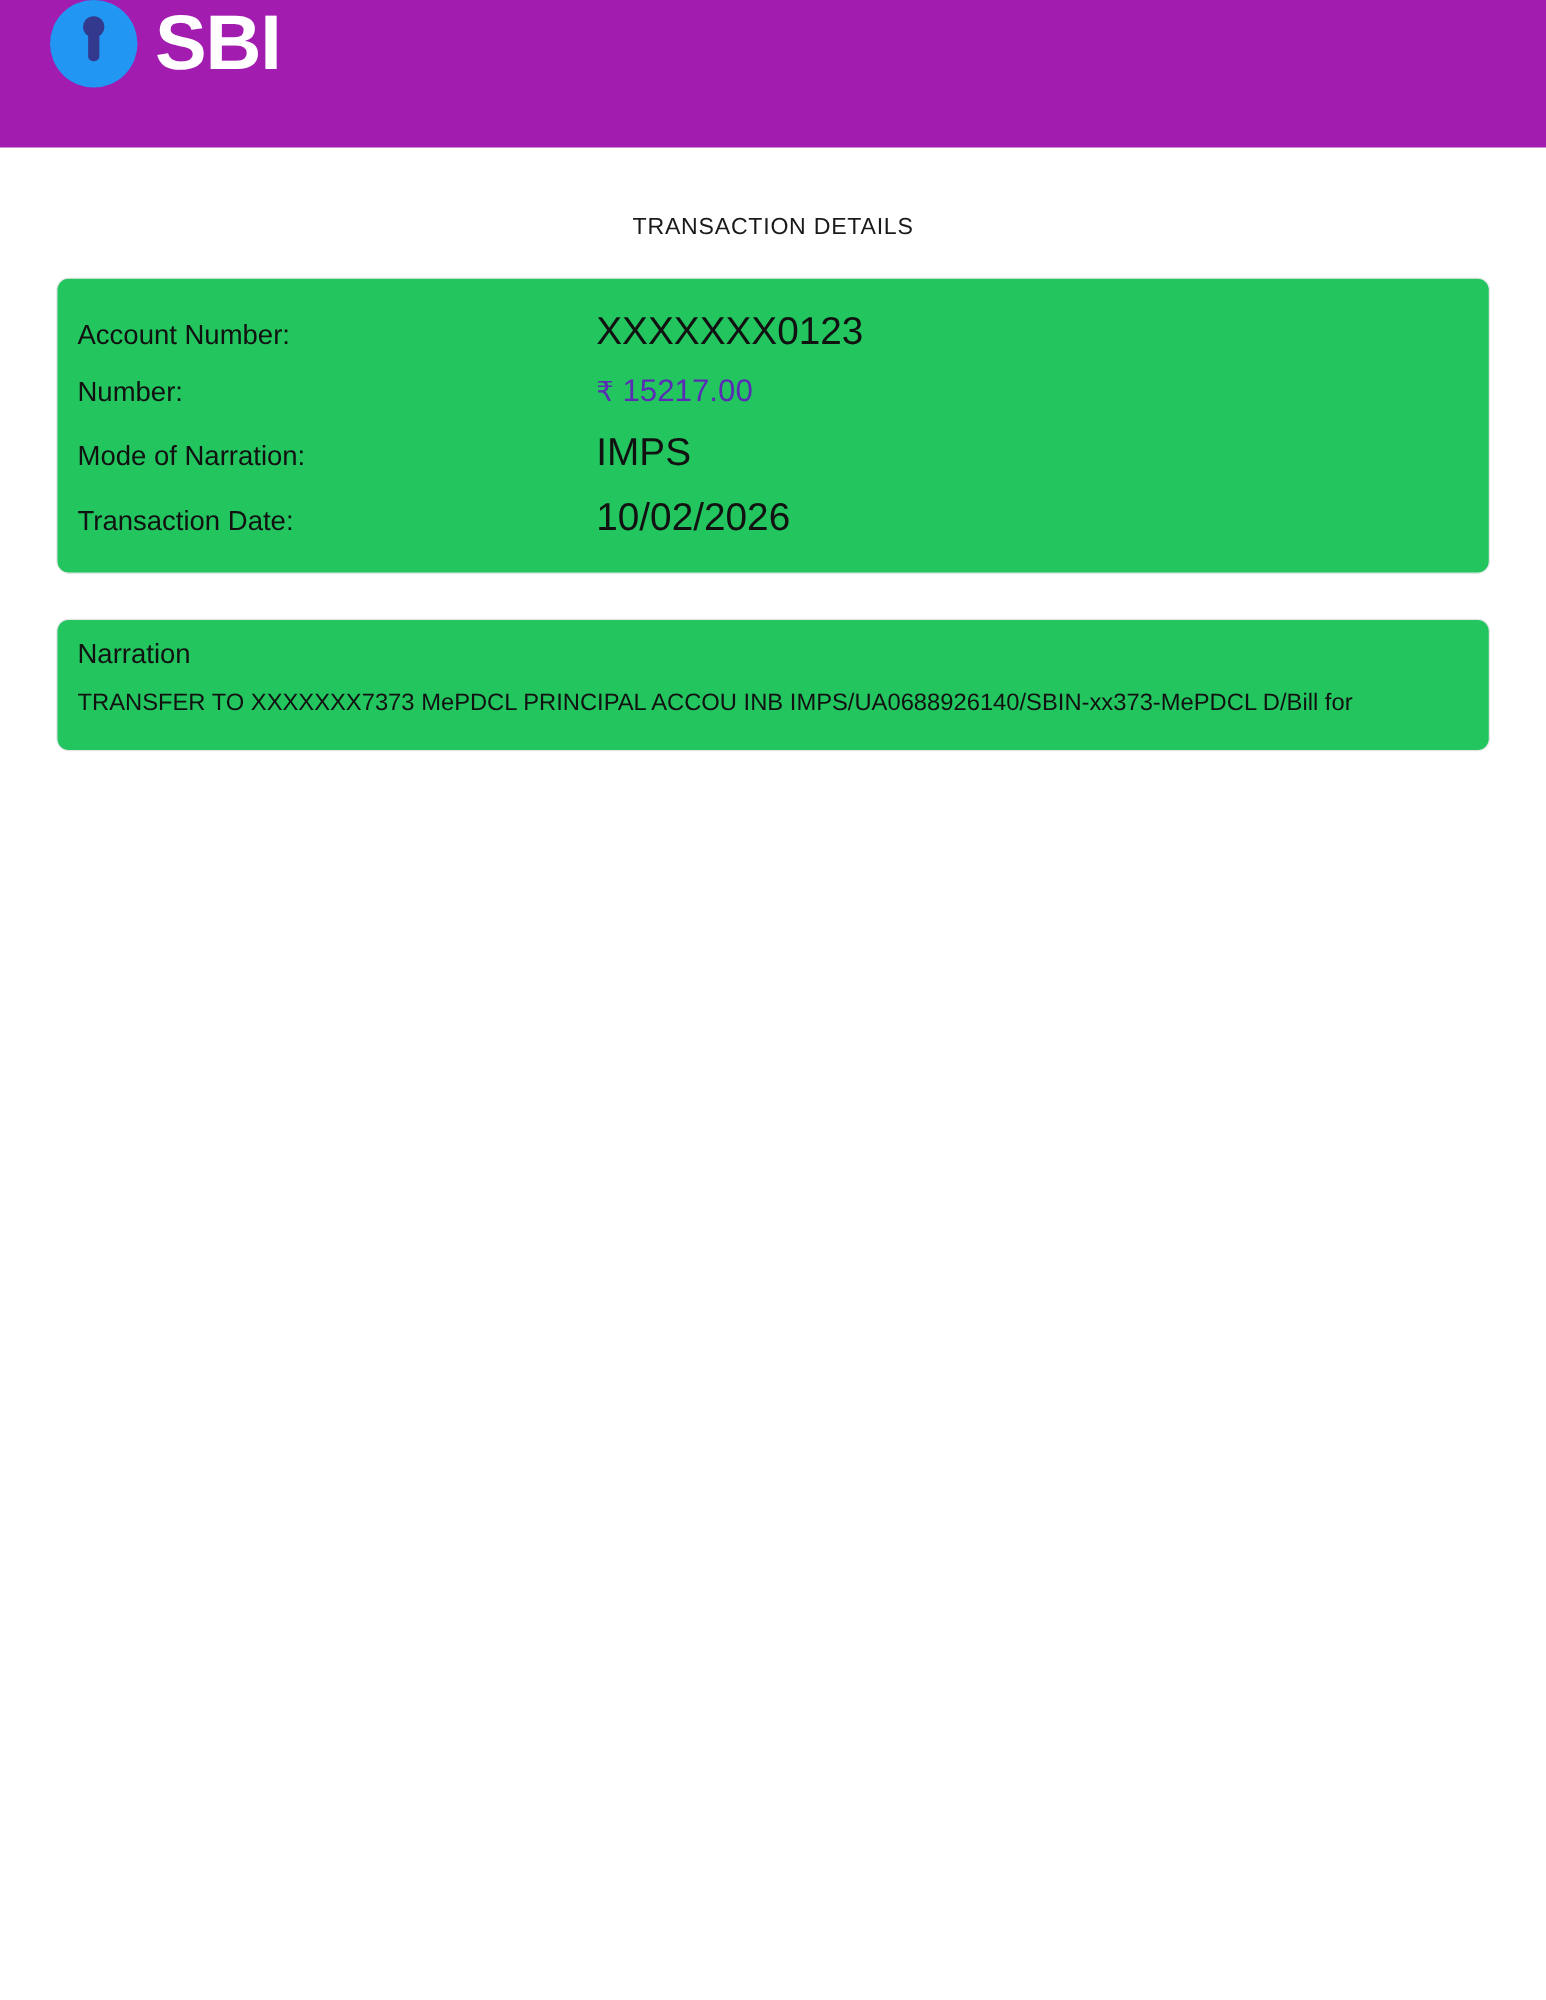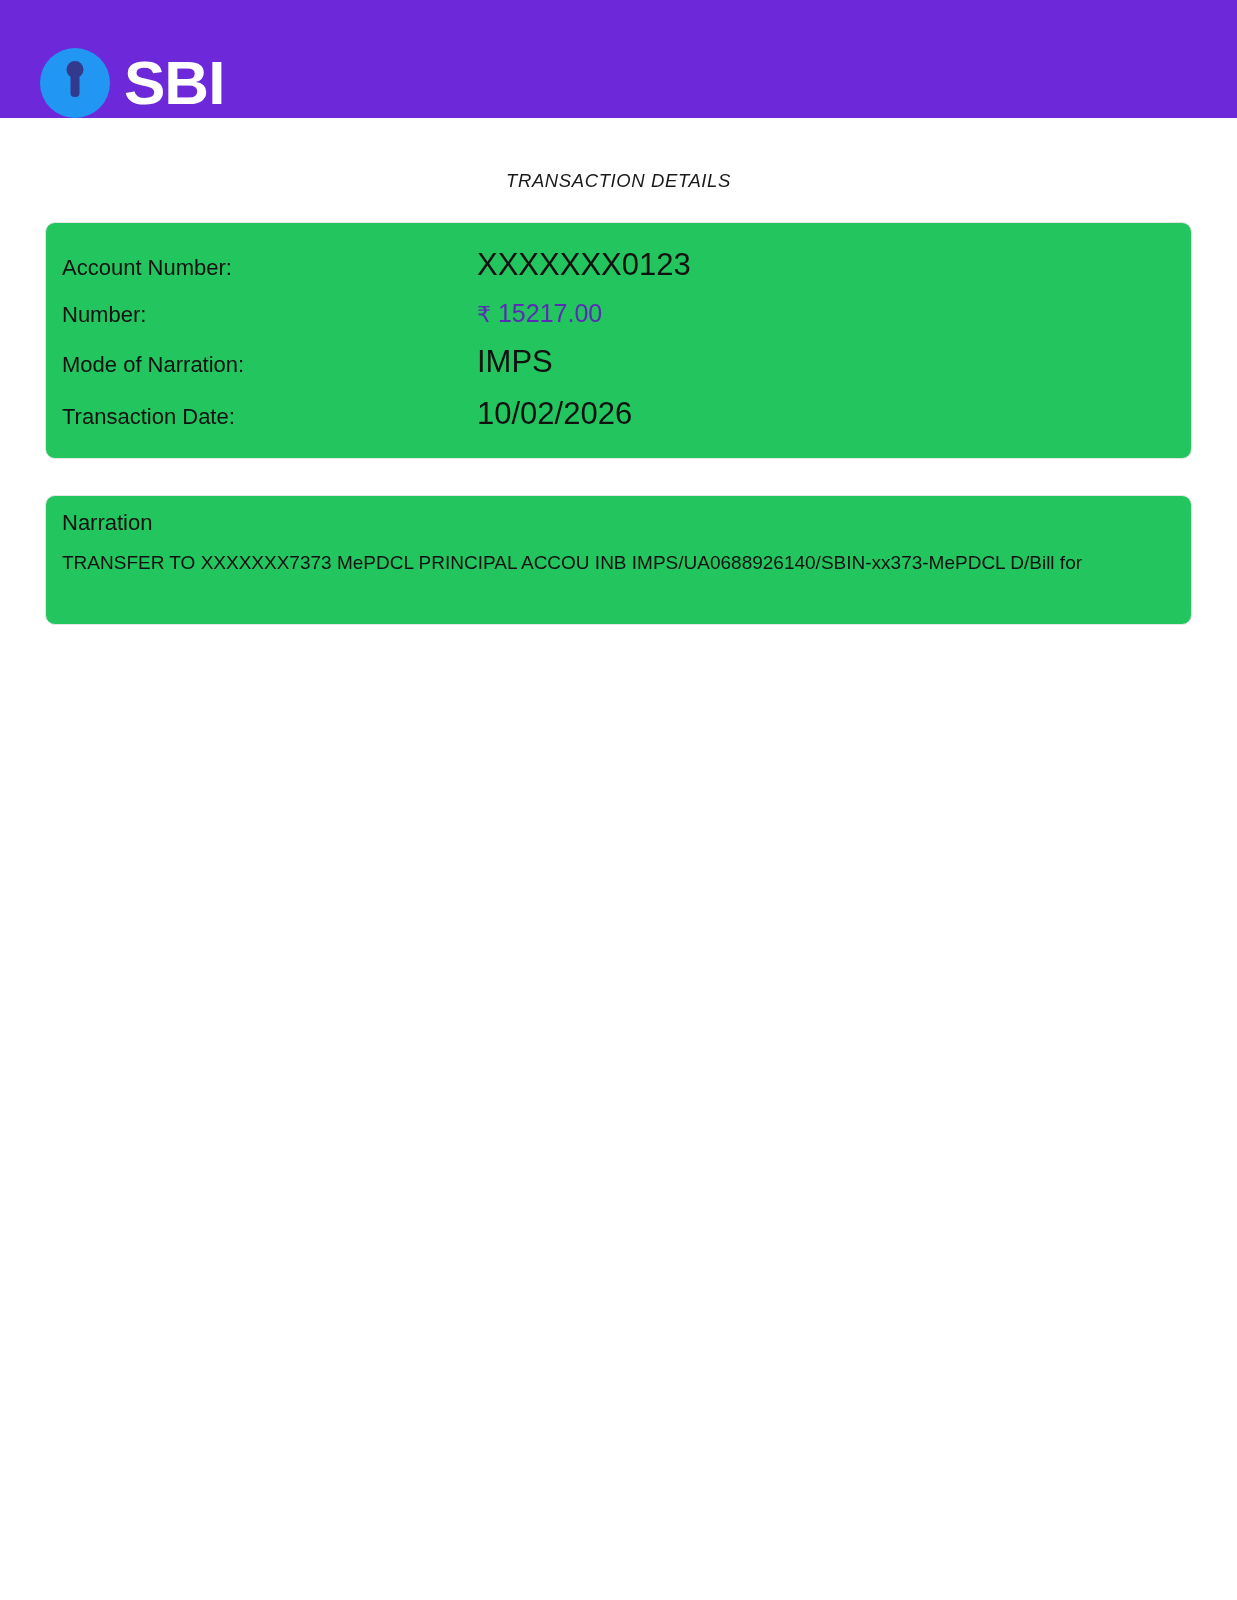--- a/index.html
+++ b/index.html
@@ -11,23 +11,23 @@
     height: 1600px;
     background: #ffffff;
     font-family: "Liberation Sans", sans-serif;
     color: #1a1a1a;
     overflow: hidden;
   }
 
   
   .header {
     height: 118px;
-    background: #6d28d9;
+    background: #a21caf;
     display: flex;
-    align-items: flex-end;
+    align-items: flex-start;
     padding-left: 40px;
     box-sizing: border-box;
   }
   .logo {
     display: flex;
     align-items: center;
   }
   .logo-mark {
     width: 70px;
     height: 70px;
@@ -69,21 +69,20 @@
     font-family: "Liberation Sans", sans-serif;
   }
 
   
   .page-title {
     text-align: center;
     font-size: 18.5px;
     letter-spacing: 0.6px;
     color: #1a1a1a;
     margin-top: 52px;
-    font-style: italic;
   }
 
   
   .card {
     margin: 0 45px;
     border: 1px solid #e6e6e8;
     border-radius: 10px;
     box-sizing: border-box;
     background: #22c55e;
   }
@@ -111,21 +110,21 @@
     font-size: 25px;
   }
   .rupee {
     font-family: "DejaVu Sans", sans-serif;
     font-size: 22px;
   }
 
   .card-narration {
     margin-top: 36px;
     padding: 14px 16px 10px 16px;
-    height: 130px;
+    height: 106px;
     overflow: hidden;
   }
   .narration-title {
     font-size: 22px;
     color: #111;
     margin-bottom: 14px;
   }
   .narration-text {
     font-size: 19px;
     color: #111;

